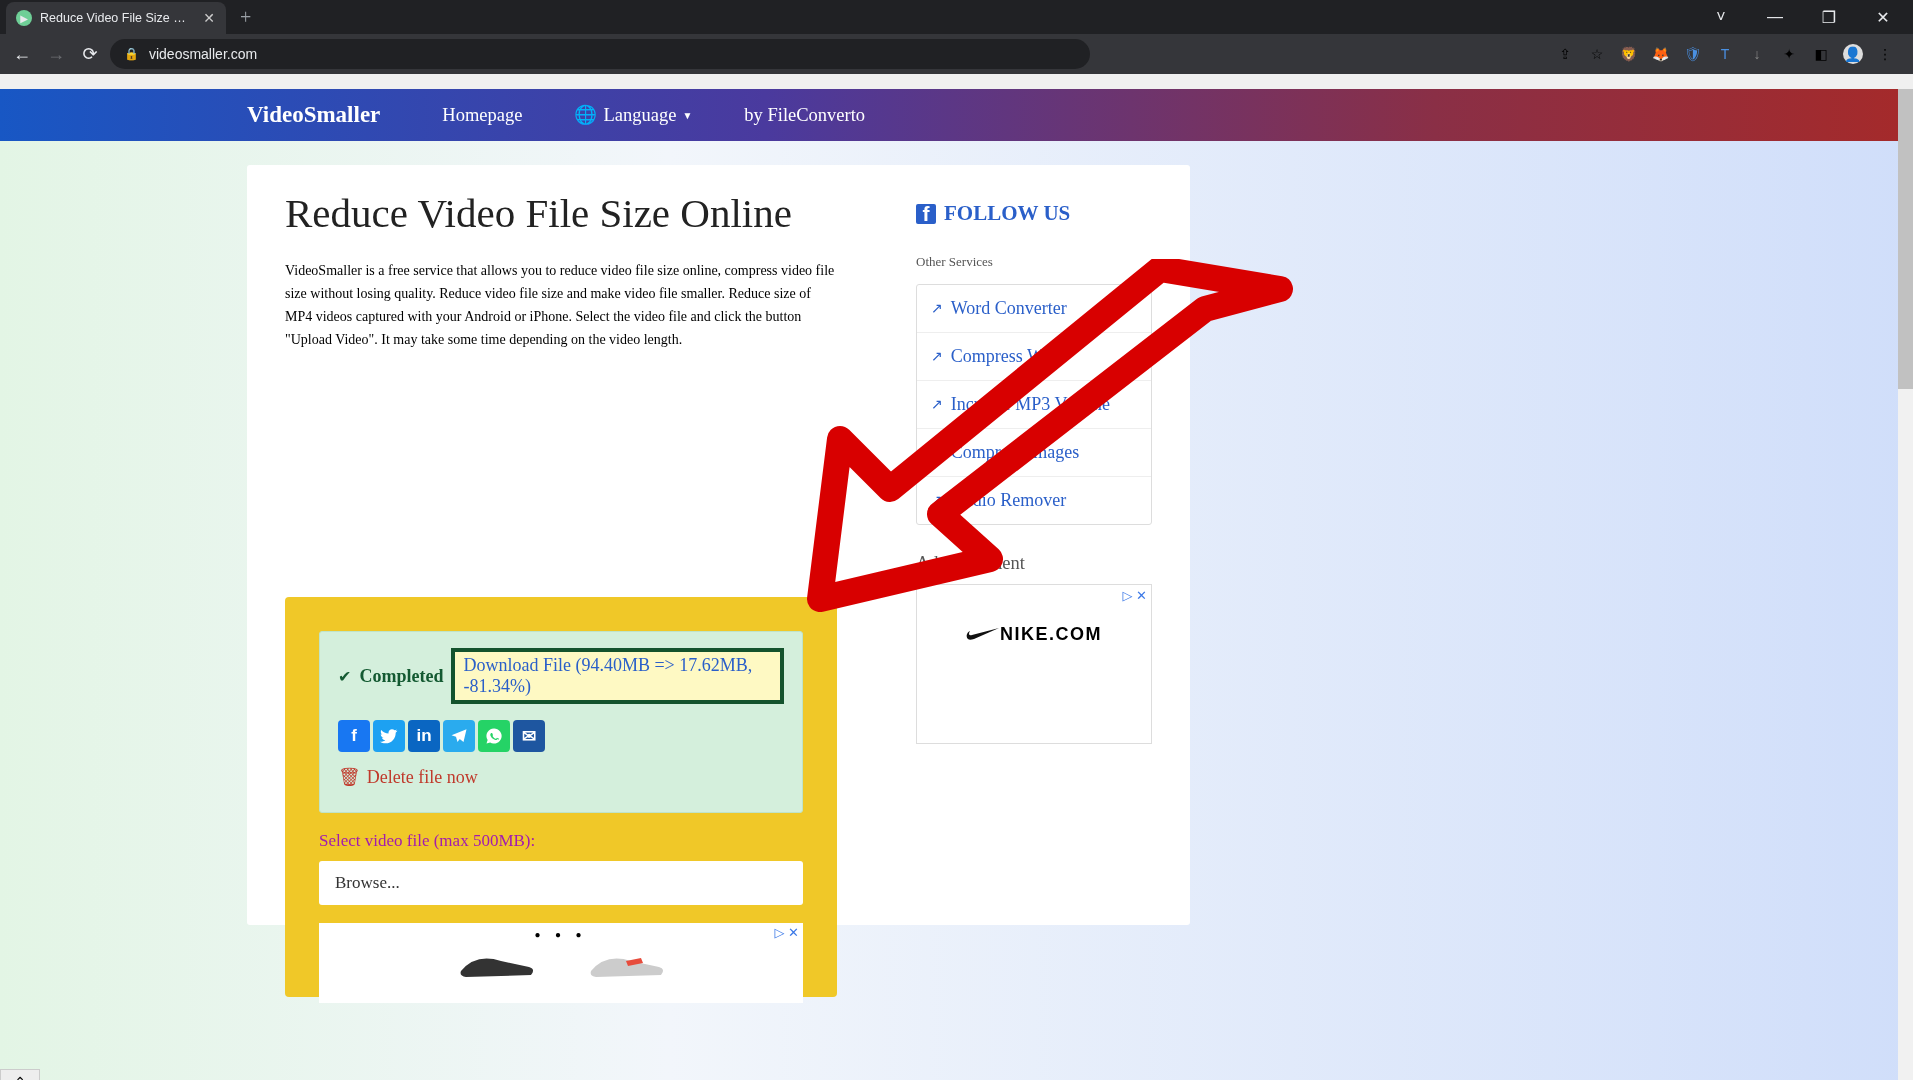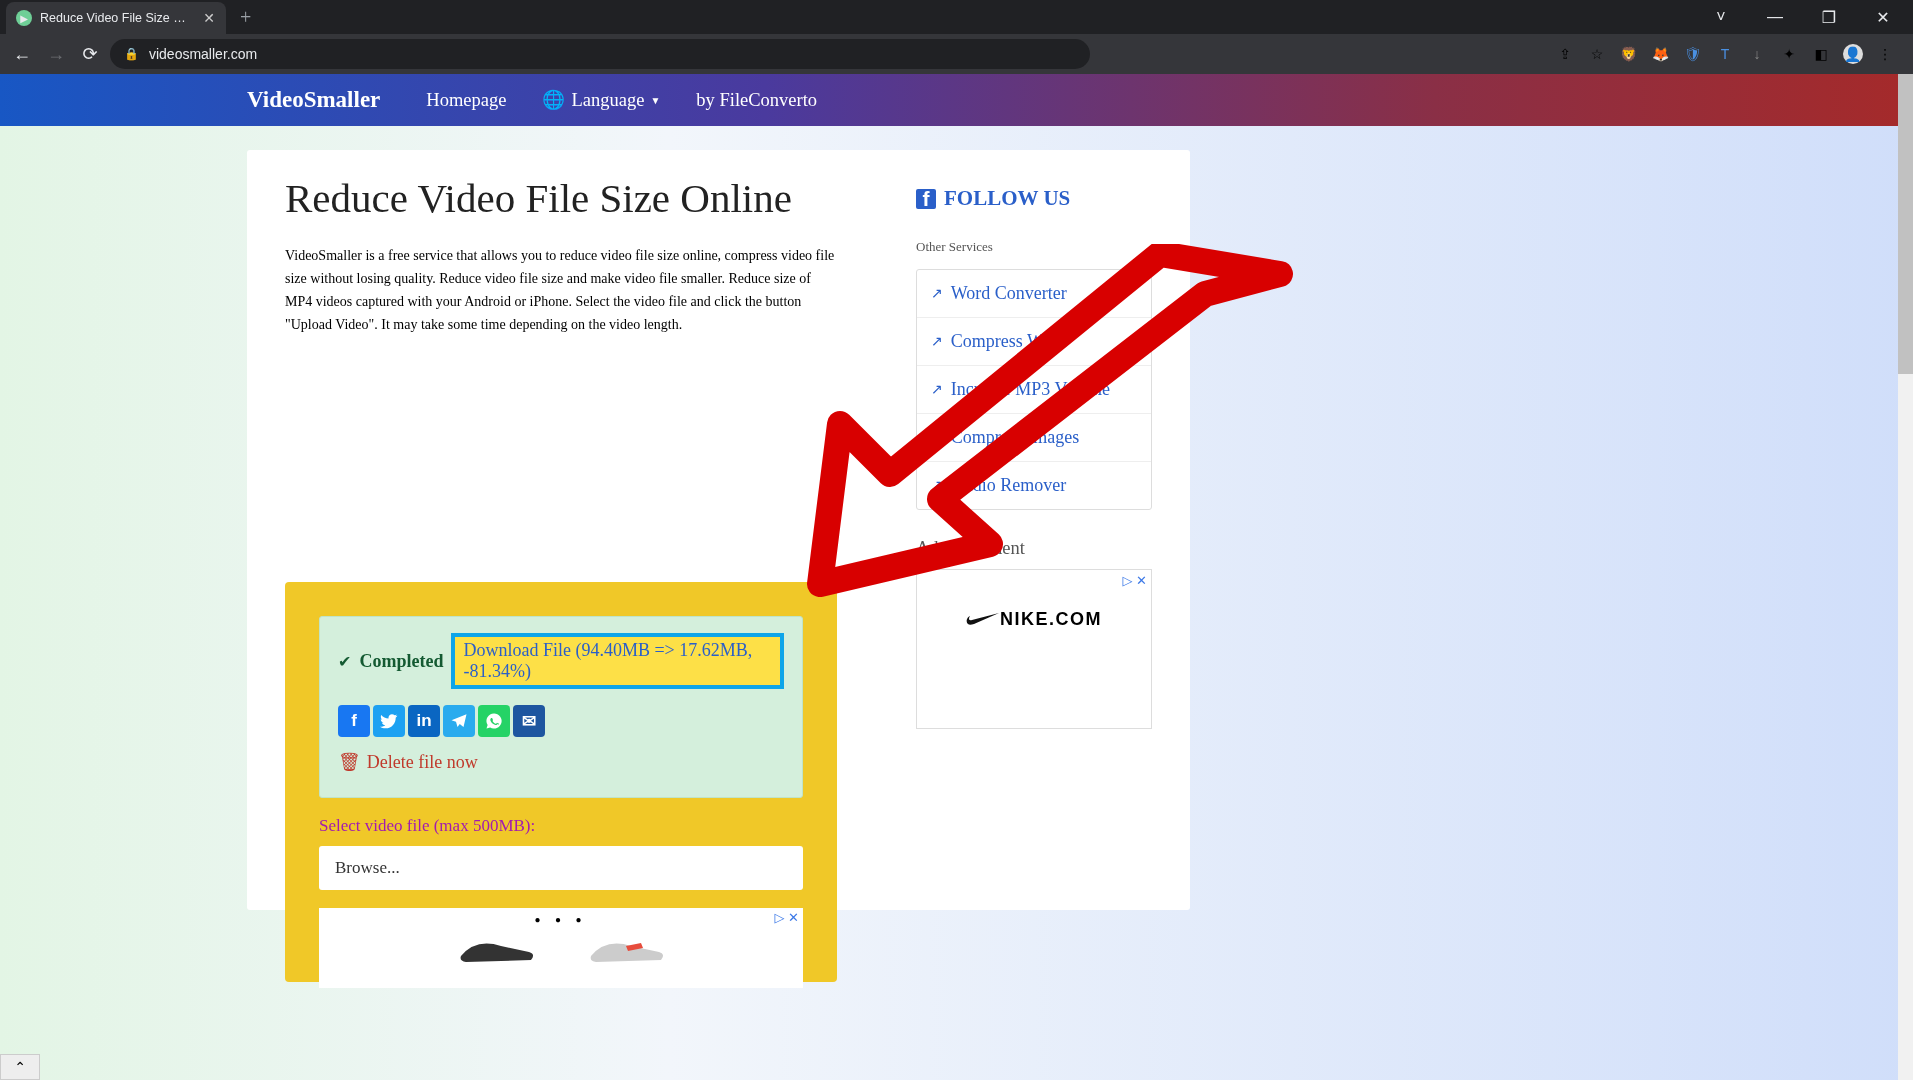--- a/index.html
+++ b/index.html
@@ -20,21 +20,21 @@
 .navbtn.dim{color:#6d6f73;}
 .omnibox { flex:0 0 980px; background:#202124; border-radius:20px; height:30px; display:flex; align-items:center; padding:0 14px; color:#e8eaed; font-size:14px; gap:10px;}
 .omnibox .lock{font-size:12px;}
 .chrome-right { margin-left:auto; display:flex; align-items:center; gap:12px; padding-right:10px;}
 .ext-icon { width:20px;height:20px;display:flex;align-items:center;justify-content:center;font-size:14px;}
 
 
 .pagebg { position:relative; background:linear-gradient(90deg,#e3f5e5 0%,#f2f6fb 35%,#d0defa 100%); height:calc(1080px - 74px); }
 
 
-.sitenav { background:linear-gradient(90deg,#1857c4 0%,#4a3a9e 40%,#8a2f46 75%,#a52a2a 100%); height:52px; display:flex; align-items:center; padding-left:247px; gap:36px; color:#fff; font-size:18.5px;}
+.sitenav { background:linear-gradient(90deg,#1857c4 0%,#4a3a9e 40%,#8a2f46 75%,#a52a2a 100%); height:52px; display:flex; align-items:center; padding-left:247px; gap:52px; color:#fff; font-size:18.5px;margin-top:15px;}
 .brand { font-weight:bold; font-size:23px; margin-right:10px;}
 .sitenav a { color:#fff; text-decoration:none; display:flex; align-items:center; gap:6px;}
 .dd-caret { font-size:10px; }
 
 
 .card { position:absolute; left:247px; top:76px; width:943px; background:#fff; border-radius:3px; padding:24px 38px 0 38px; height:760px;}
 .card h1 { font-size:41px; font-weight:normal; color:#222; margin-bottom:22px;}
 .card p { font-size:14px; color:#000000; line-height:1.65; }
 
 .col-left { width:556px; }
@@ -50,21 +50,21 @@
 .adlabel { font-size:18.5px; color:#555; margin-top:28px; margin-bottom:10px;}
 .adunit { border:1px solid #ddd; background:#fff; height:160px; position:relative; display:flex; align-items:center; justify-content:center;}
 .adunit .adctl{position:absolute;top:3px;right:4px;font-size:13px;color:#3b78e7;font-family:Arial,sans-serif;}
 .nike { font-family:Arial,sans-serif; font-size:18px; font-weight:bold; letter-spacing:1.5px; display:flex; align-items:center; margin-top:-60px;}
 
 
 .uploadbox { position:absolute; left:285px; top:508px; width:552px; background:#f0c828; border-radius:4px; padding:34px 34px 0 34px; height:400px; }
 .result { background:#d4efdc; border:1px solid #bfe4c9; border-radius:3px; padding:16px 18px 24px 18px; margin-bottom:18px;}
 .result-line { display:flex; align-items:center; gap:8px; font-size:18px;}
 .completed { color:#145a32; font-weight:bold;}
-.dl-link { color:#2a5fc9; text-decoration:none; background:#fde047; border:4px solid #0ea5e9; padding:3px 8px;}
+.dl-link { color:#2a5fc9; text-decoration:none; background:#fef9c3; border:4px solid #14532d; padding:3px 8px;}
 .check { color:#145a32; font-size:16px;}
 .socials { display:flex; gap:3px; margin-top:16px;}
 .soc { width:32px;height:32px;border-radius:4px;display:flex;align-items:center;justify-content:center;color:#fff;font-family:Arial,sans-serif;font-weight:bold;font-size:17px;}
 .fb{background:#1877f2;} .tw{background:#1da1f2;} .li{background:#0a66c2;} .tg{background:#2aabee;} .wa{background:#25d366;} .em{background:#1e56a0;}
 .del { color:#c0392b; font-size:18px; text-decoration:none; display:flex; align-items:center; gap:6px; margin-top:14px;}
 .sel-label{ font-size:17px; color:#a21caf; margin-bottom:10px;}
 .browse { background:#fff; height:44px; border-radius:3px; display:flex; align-items:center; padding:0 16px; font-size:17px; color:#333; margin-bottom:18px;}
 .adinline { background:#fff; height:80px; position:relative; display:flex; align-items:center; justify-content:center; gap:40px;}
 .adinline .adctl{position:absolute;top:2px;right:4px;font-size:13px;color:#3b78e7;font-family:Arial,sans-serif;}
 

